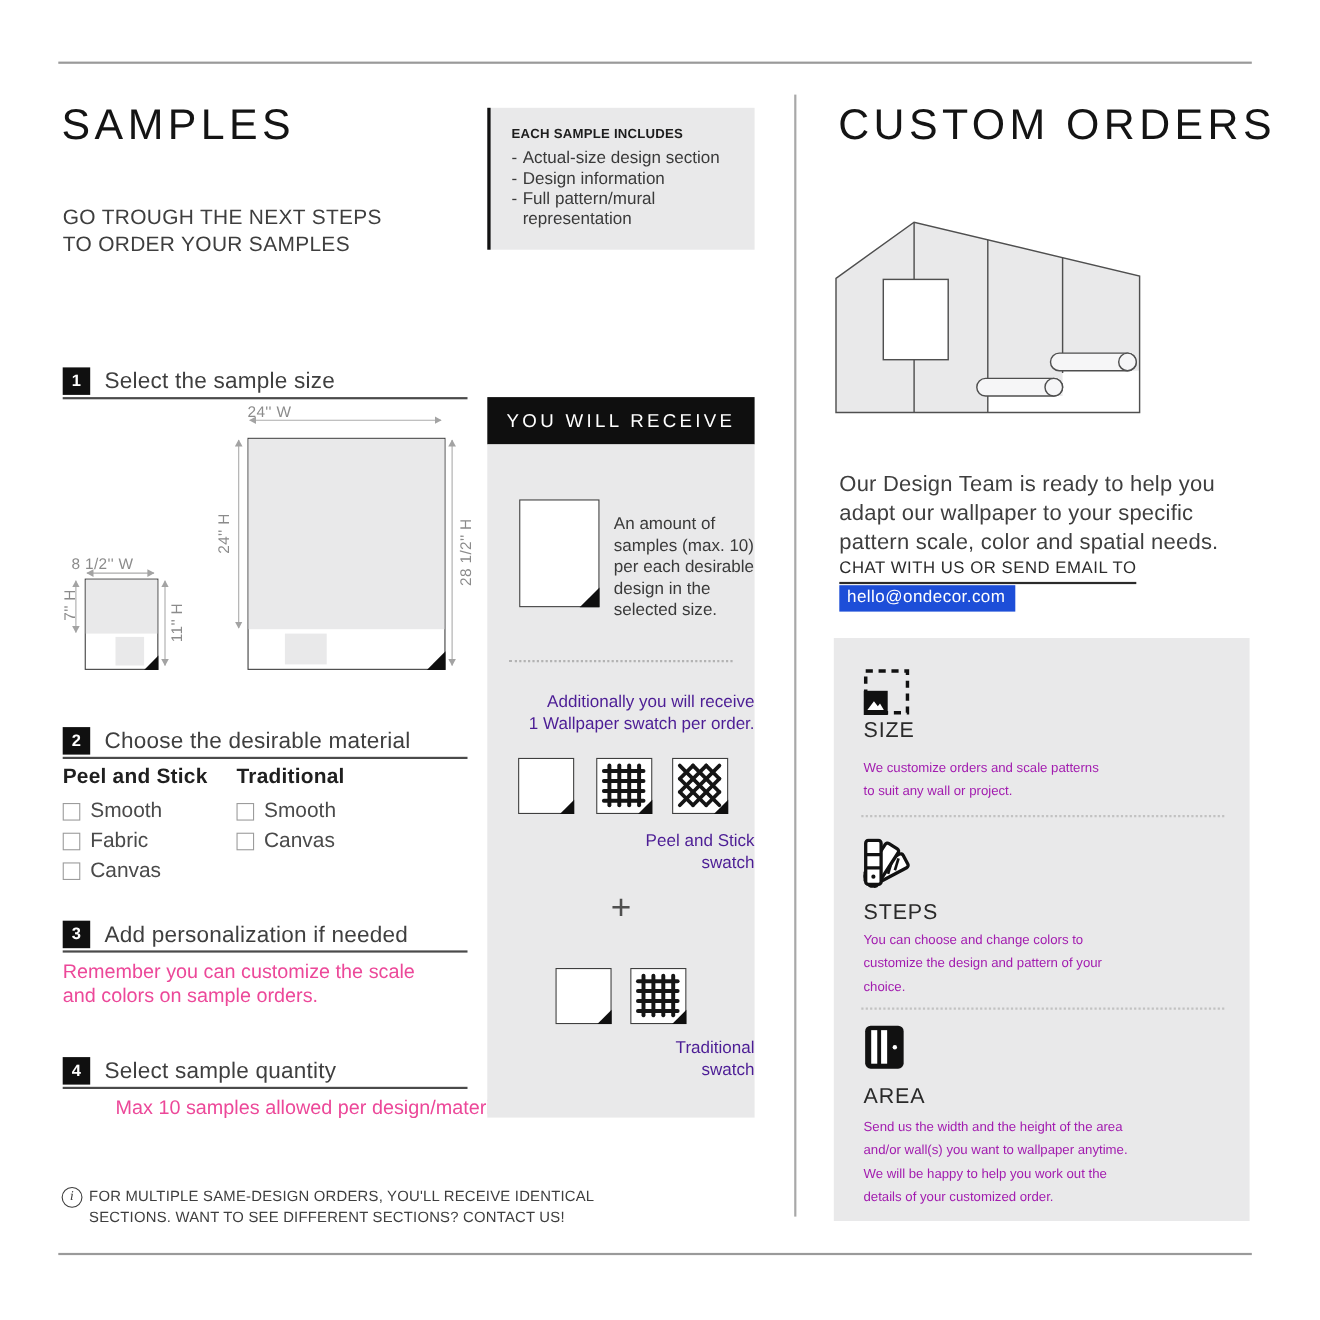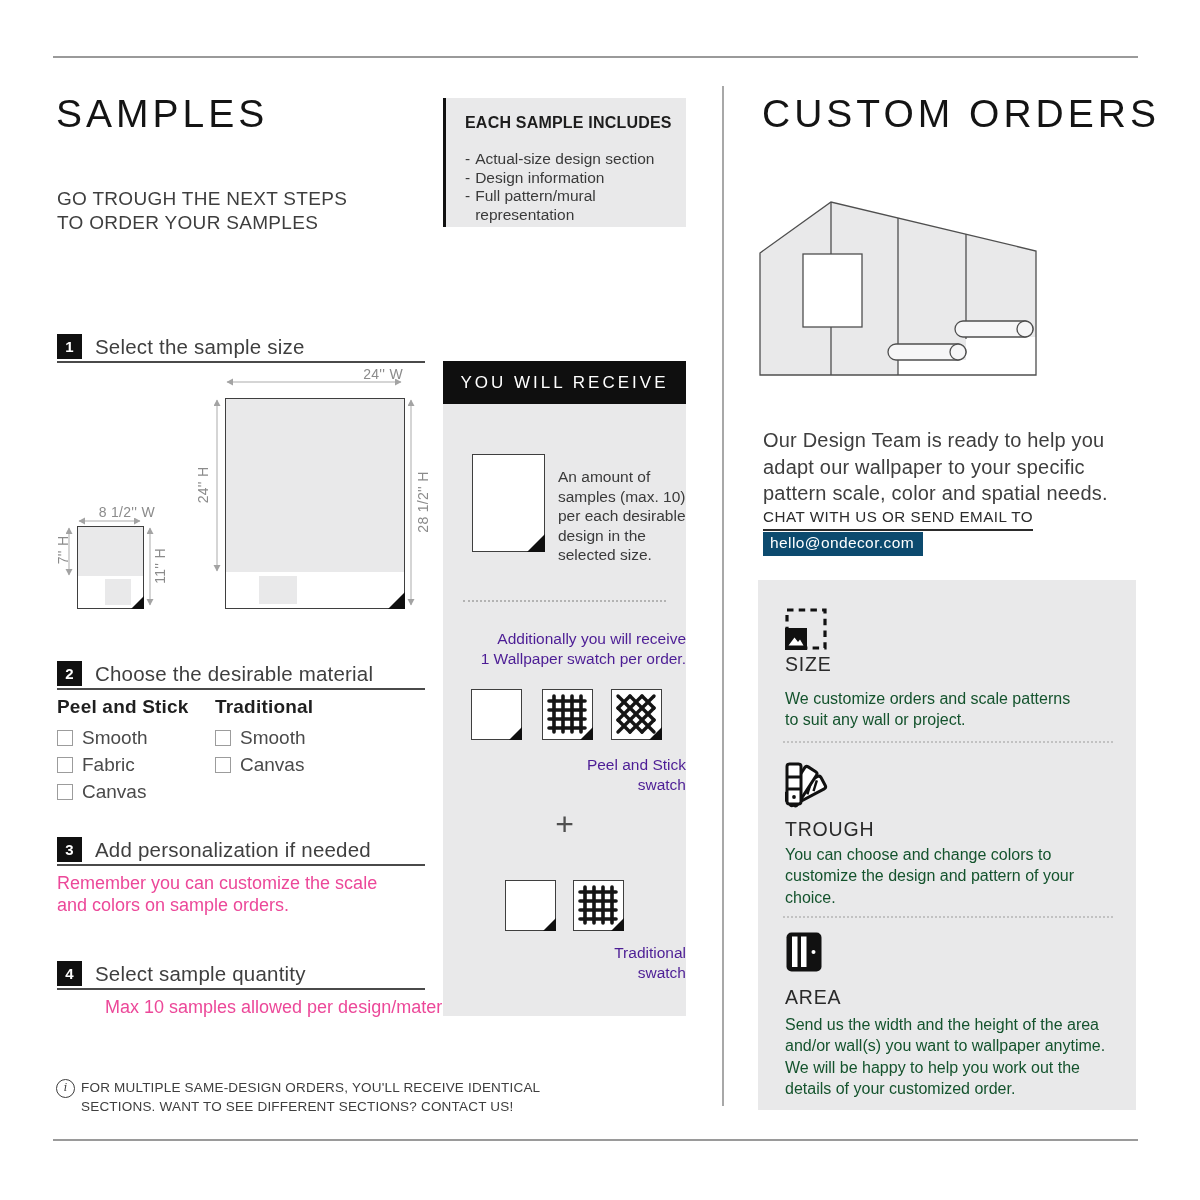--- a/index.html
+++ b/index.html
@@ -17,57 +17,57 @@
 
   .diagram{position:absolute;left:57px;top:368px;width:368px;height:250px;}
   .samp{position:absolute;border:1.5px solid #3f3f3f;background:#fff;}
   .glued{position:absolute;left:0;top:0;right:0;background:#e9e9ea;}
   .insert{position:absolute;background:#e9e9ea;}
   .fold{position:absolute;right:-1px;bottom:-1px;width:0;height:0;border-style:solid;border-color:transparent transparent #0f0f0f transparent;}
   .f17{border-width:0 0 17px 17px;}
   .f13{border-width:0 0 13px 13px;}
   .f18{border-width:0 0 18px 18px;}
   .dim{position:absolute;font-size:14px;color:#8b8b8b;letter-spacing:.3px;white-space:nowrap;}
-  .dim-c{text-align:right;}
+  .dim-c{text-align:left;}
   .dim-rot{width:90px;text-align:center;transform:rotate(-90deg);}
   .dimsvg{position:absolute;left:0;top:0;}
 
   .mat-col{position:absolute;top:696px;}
   .mat-title{font-size:19px;font-weight:700;color:#1f1f1f;letter-spacing:.2px;margin-bottom:9px;white-space:nowrap;}
   .mat-item{display:flex;align-items:center;gap:9px;font-size:19px;color:#4a4a4a;margin-bottom:5px;white-space:nowrap;}
   .cb{width:14px;height:14px;border:1.5px solid #9c9c9c;background:#fff;flex:none;}
 
   .note{position:absolute;left:56px;top:1078px;display:flex;gap:6px;}
   .info-icon{width:17px;height:17px;border:1.5px solid #3c3c3c;border-radius:50%;font-size:11px;line-height:15px;text-align:center;color:#3c3c3c;font-family:"DejaVu Serif",serif;font-style:italic;flex:none;margin-top:1px;}
   .note-text{font-size:13.5px;line-height:19px;letter-spacing:.2px;color:#3e3e3e;white-space:nowrap;}
 
   
   .includes-box{position:absolute;left:443px;top:98px;width:243px;height:129px;background:#e9e9ea;border-left:3px solid #111;padding:16px 8px 0 19px;box-sizing:border-box;}
-  .includes-title{font-size:16px;font-weight:700;color:#1d1d1d;letter-spacing:.2px;margin-bottom:18px;white-space:nowrap;}
+  .includes-title{font-size:12px;font-weight:700;color:#1d1d1d;letter-spacing:.2px;margin-bottom:7px;white-space:nowrap;}
   .includes-item{display:flex;font-size:15.5px;line-height:18.5px;color:#3a3a3a;}
   .includes-item .dash{margin-right:5px;flex:none;}
   .receive-bar{position:absolute;left:443px;top:361px;width:243px;height:43px;background:#0f0f0f;color:#fff;display:flex;align-items:center;justify-content:center;font-size:17px;letter-spacing:3px;white-space:nowrap;}
   .receive-panel{position:absolute;left:443px;top:404px;width:243px;height:612px;background:#e9e9ea;}
   .sheet{position:absolute;left:29px;top:50px;width:71px;height:96px;background:#fff;border:1.5px solid #3f3f3f;}
   .sheet-text{position:absolute;left:115px;top:63px;font-size:15.5px;line-height:19.5px;color:#3a3a3a;white-space:nowrap;}
   .dotted{position:absolute;border-top:2px dotted #b3b3b3;}
   .center-text{position:absolute;left:0;width:100%;text-align:right;font-size:15.5px;line-height:20px;color:#4c1d95;}
   .swatch{position:absolute;width:51px;height:51px;background:#fff;border:1.5px solid #3f3f3f;box-sizing:border-box;}
   .plus{position:absolute;left:0;width:100%;top:400px;text-align:center;font-size:32px;font-weight:300;color:#4f4f4f;line-height:40px;}
 
   
   .vdiv{position:absolute;left:722px;top:86px;width:2px;height:1020px;background:#a8a8a8;}
   .house{position:absolute;left:757px;top:199px;width:282px;height:180px;}
   .r-intro{position:absolute;left:763px;top:427px;font-size:20px;line-height:26.5px;letter-spacing:.2px;color:#3e3e3e;white-space:nowrap;}
   .chat-label{position:absolute;left:763px;top:508px;font-size:15.2px;letter-spacing:.5px;color:#2b2b2b;border-bottom:2px solid #2b2b2b;padding-bottom:4px;white-space:nowrap;}
-  .email-badge{position:absolute;left:763px;top:532px;background:#0c4a6e;color:#fff;font-size:15.5px;letter-spacing:.4px;padding:2px 9px 4px 7px;white-space:nowrap;}
+  .email-badge{position:absolute;left:763px;top:532px;background:#1d4ed8;color:#fff;font-size:15.5px;letter-spacing:.4px;padding:2px 9px 4px 7px;white-space:nowrap;}
   .features-card{position:absolute;left:758px;top:580px;width:378px;height:530px;background:#e9e9ea;}
   .feat-icon{position:absolute;left:27px;}
   .feat-title{position:absolute;left:27px;font-size:19.5px;letter-spacing:.8px;color:#2a2a2a;white-space:nowrap;}
-  .feat-text{position:absolute;left:27px;font-size:16px;line-height:21.3px;color:#14532d;white-space:nowrap;}
+  .feat-text{position:absolute;left:27px;font-size:12px;line-height:21.3px;color:#a21caf;white-space:nowrap;}
   .feat-div{position:absolute;left:25px;width:330px;border-top:2px dotted #c2c2c2;}
 </style>
 </head>
 <body>
 
 <div class="canvas">
 
   <div class="hr" style="left:53px;top:56px;width:1085px;"></div>
   <div class="hr" style="left:53px;top:1139px;width:1085px;"></div>
   <div class="vdiv"></div>
@@ -332,21 +332,21 @@
         <line x1="5" y1="14" x2="13" y2="22" stroke="#111" stroke-width="2.4"></line>
       </g>
       <g transform="rotate(33 9 35)">
         <rect x="2" y="2" width="14" height="40" rx="2.5" fill="#fff" stroke="#111" stroke-width="3"></rect>
       </g>
       <rect x="2" y="2" width="14" height="40" rx="2.5" fill="#fff" stroke="#111" stroke-width="3"></rect>
       <line x1="3" y1="15" x2="15" y2="15" stroke="#111" stroke-width="3"></line>
       <line x1="3" y1="27" x2="15" y2="27" stroke="#111" stroke-width="3"></line>
       <circle cx="9" cy="35" r="1.9" fill="#111"></circle>
     </svg>
-    <div class="feat-title" style="top:238px;">TROUGH</div>
+    <div class="feat-title" style="top:238px;">STEPS</div>
     <div class="feat-text" style="top:264px;">
       <div>You can choose and change colors to</div>
       <div>customize the design and pattern of your</div>
       <div>choice.</div>
     </div>
     <div class="feat-div" style="top:336px;"></div>
 
     <svg class="feat-icon" style="top:351px;" width="38" height="42" viewBox="0 0 38 42">
       <rect x="1.5" y="1.5" width="35" height="39" rx="5" fill="#111"></rect>
       <rect x="7" y="5.5" width="5.5" height="30.5" fill="#fff"></rect>

